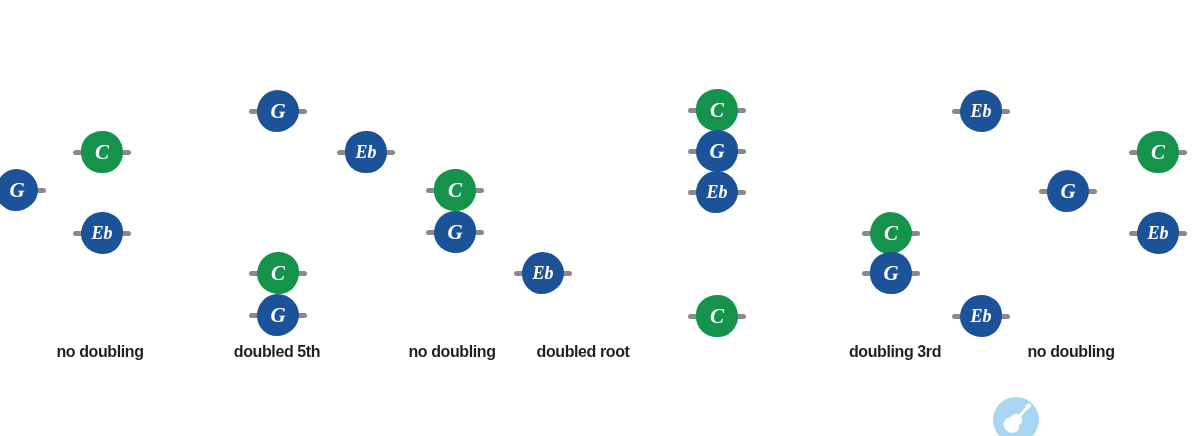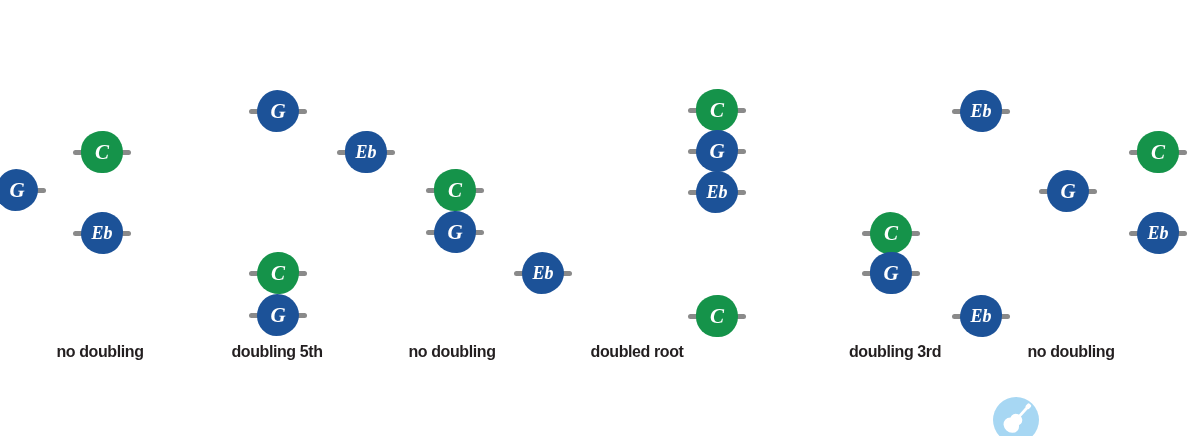--- a/index.html
+++ b/index.html
@@ -142,23 +142,23 @@
         <div class="stub" style="background: rgb(138, 138, 138);"></div>
         <div class="circle" style="background: rgb(21, 147, 74); color: rgb(255, 255, 255);">C</div>
       </div>
       <div class="note w3" style="left: 1129px; top: 211px;">
         <div class="stub" style="background: rgb(138, 138, 138);"></div>
         <div class="circle small" style="background: rgb(28, 82, 152); color: rgb(255, 255, 255);">Eb</div>
       </div>
     </div>
   <div id="labels-layer">
       <div class="group-label" style="left: 100px; color: rgb(35, 31, 32);">no doubling</div>
-      <div class="group-label" style="left: 277px; color: rgb(35, 31, 32);">doubling 5th</div>
+      <div class="group-label" style="left: 277px; color: rgb(35, 31, 32);">doubled 5th</div>
       <div class="group-label" style="left: 452px; color: rgb(35, 31, 32);">no doubling</div>
-      <div class="group-label" style="left: 637px; color: rgb(35, 31, 32);">doubled root</div>
+      <div class="group-label" style="left: 583px; color: rgb(35, 31, 32);">doubled root</div>
       <div class="group-label" style="left: 895px; color: rgb(35, 31, 32);">doubling 3rd</div>
       <div class="group-label" style="left: 1071px; color: rgb(35, 31, 32);">no doubling</div>
     </div>
 
   <div class="watermark">
     <svg width="48" height="48" viewBox="0 0 48 48">
       <circle cx="24" cy="24" r="23" fill="#a7d7f3"></circle>
       <g fill="#ffffff" transform="rotate(42 24 24)">
         <ellipse cx="24" cy="31" rx="8.2" ry="7.2"></ellipse>
         <ellipse cx="24" cy="23.5" rx="6.2" ry="5.6"></ellipse>

